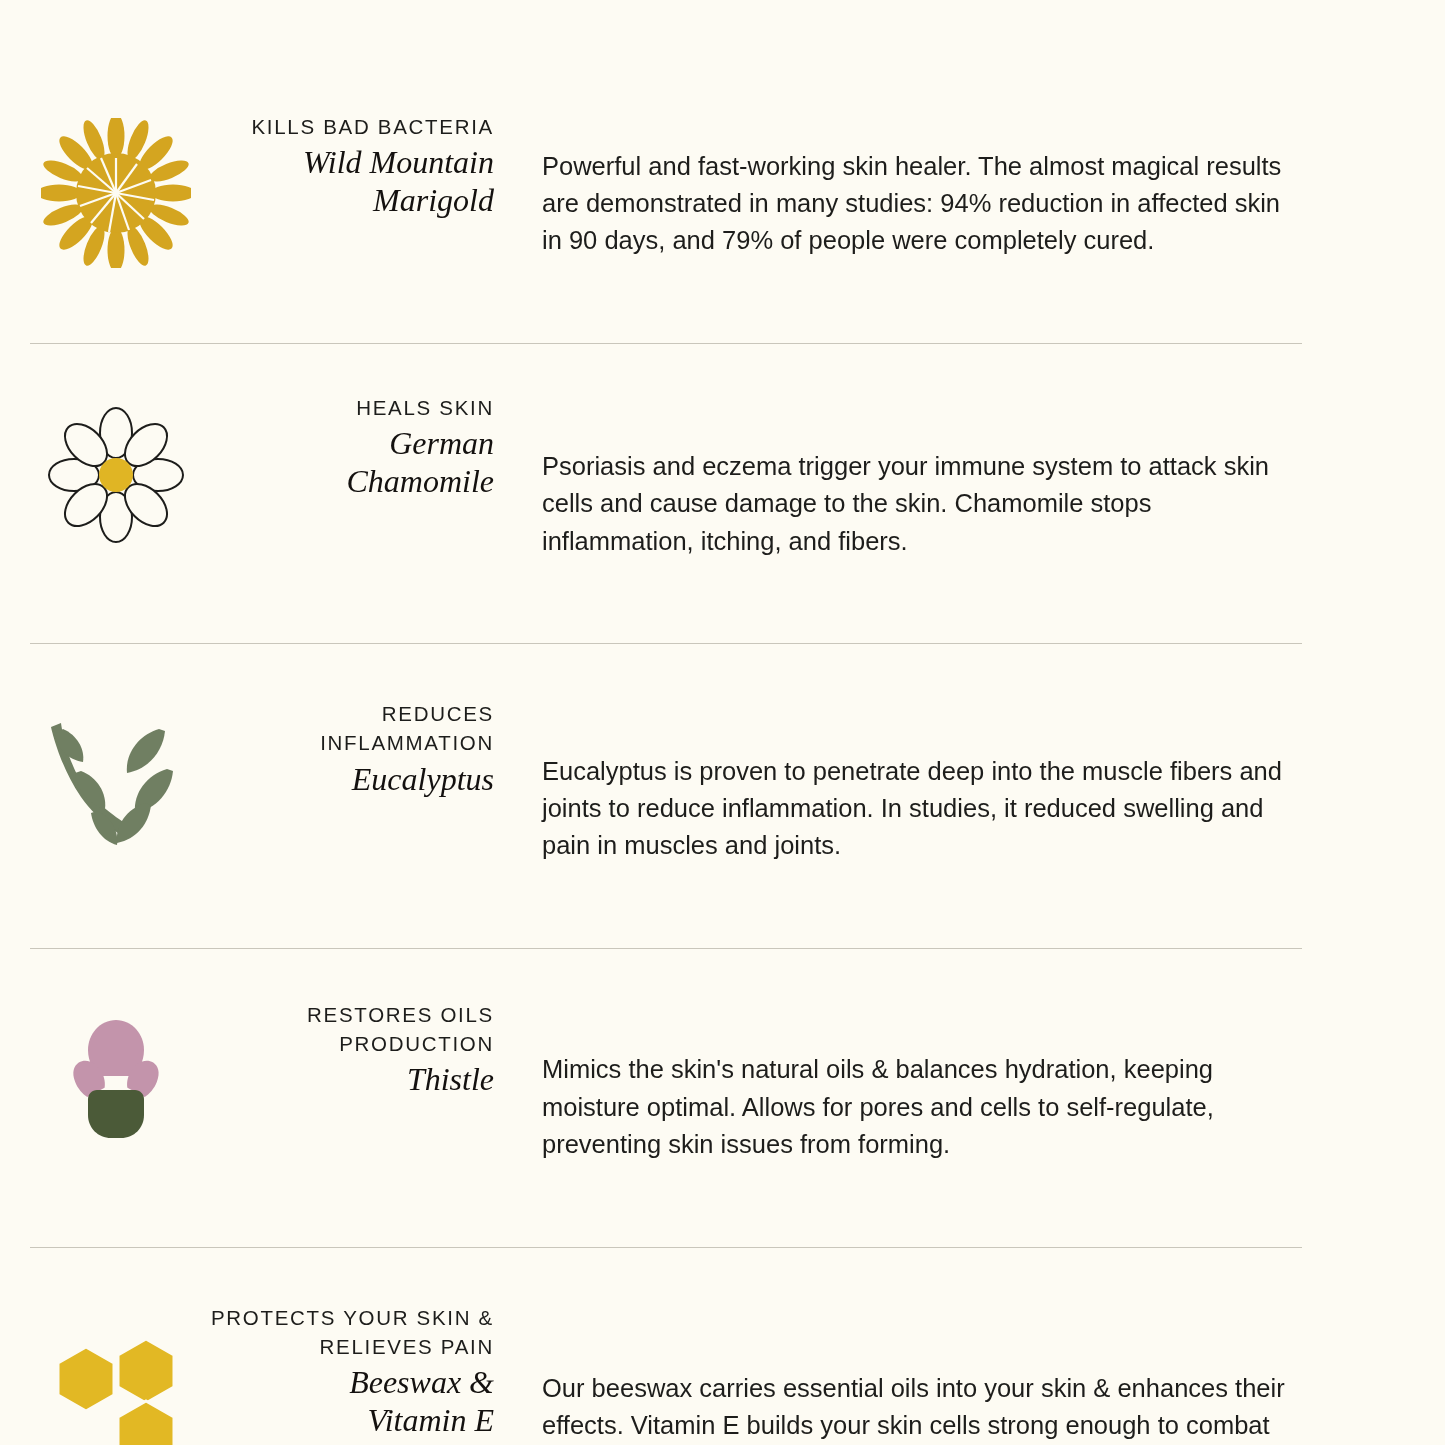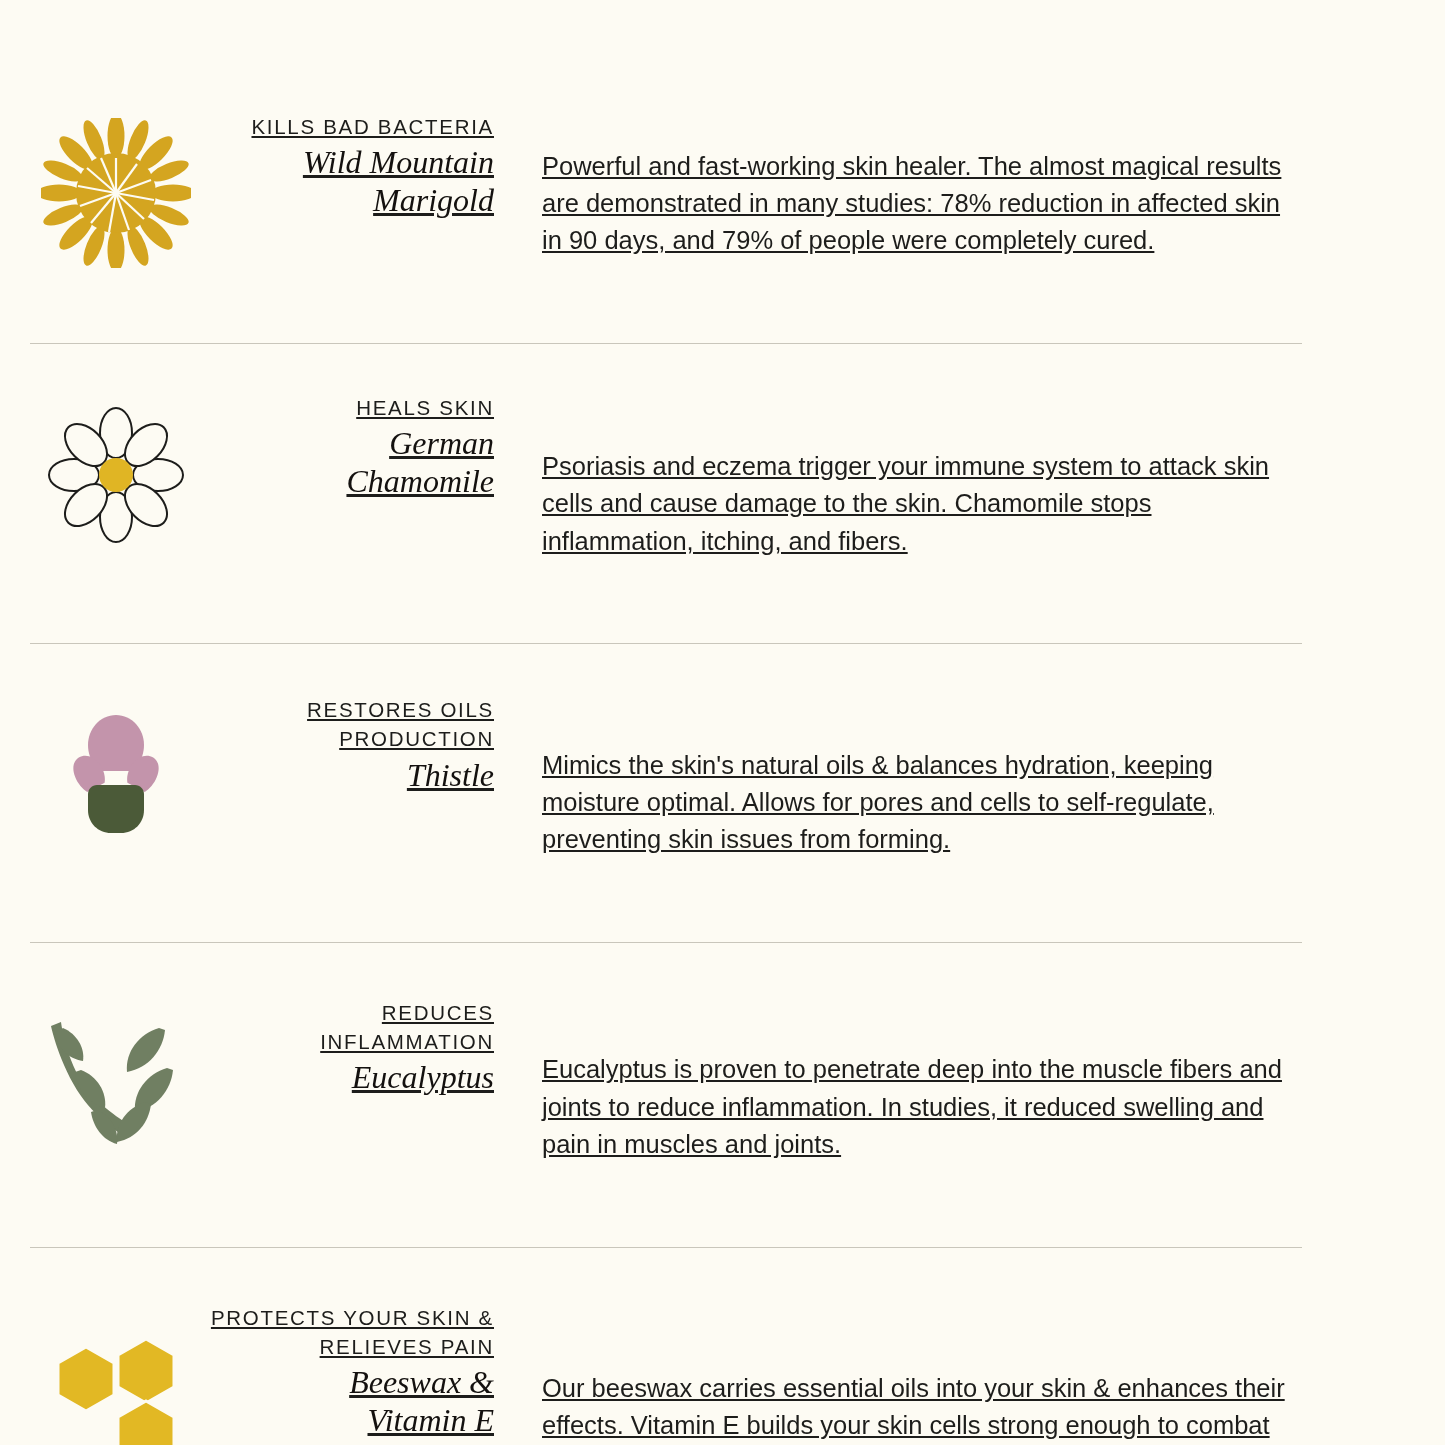--- a/index.html
+++ b/index.html
@@ -14,21 +14,20 @@
     color: #1d1d1b;
     overflow: hidden;
   }
   .sheet {
     width: 1362px;
     height: 1445px;
     box-sizing: border-box;
     padding: 112px 60px 0 30px;
     display: flex;
     flex-direction: column;
-    text-decoration: underline;
   }
   .row {
     display: flex;
     align-items: flex-start;
     position: relative;
   }
   .row + .row .divider {
     display: block;
   }
   .divider {
@@ -149,21 +148,21 @@
           </g>
         </svg>
       </span>
     </div>
     <div class="label-cell">
       <div class="eyebrow">KILLS BAD BACTERIA</div>
       <div class="name">Wild Mountain
 Marigold</div>
     </div>
     <div class="desc-cell">
-      <p class="desc">Powerful and fast-working skin healer. The almost magical results are demonstrated in many studies: 78% reduction in affected skin in 90 days, and 79% of people were completely cured.</p>
+      <p class="desc">Powerful and fast-working skin healer. The almost magical results are demonstrated in many studies: 94% reduction in affected skin in 90 days, and 79% of people were completely cured.</p>
     </div>
   </div>
 
   <div class="row r1">
     <div class="divider"></div>
     <div class="icon-cell">
       <span>
         <svg width="140" height="140" viewBox="0 0 140 140" aria-hidden="true">
           <g fill="#fdfbf3" stroke="#1d1d1b" stroke-width="2">
             <ellipse cx="70" cy="28" rx="16" ry="25"></ellipse>
@@ -182,20 +181,50 @@
     <div class="label-cell">
       <div class="eyebrow">HEALS SKIN</div>
       <div class="name">German
 Chamomile</div>
     </div>
     <div class="desc-cell">
       <p class="desc">Psoriasis and eczema trigger your immune system to attack skin cells and cause damage to the skin. Chamomile stops inflammation, itching, and fibers.</p>
     </div>
   </div>
 
+  <div class="row r3">
+    <div class="divider"></div>
+    <div class="icon-cell">
+      <span>
+        <svg width="150" height="140" viewBox="0 0 150 140" aria-hidden="true">
+          <g fill="#707f62">
+
+            <path d="M20 10c0 0 6 46 30 72 18 20 44 34 44 34l-8 10S58 110 40 84C18 52 10 14 10 14z"></path>
+
+            <path d="M26 16c14 6 22 20 20 33-15-2-26-14-28-28z" transform="translate(-4 0)"></path>
+
+            <path d="M118 16c-20 6-34 24-32 44 22-4 36-22 38-42z"></path>
+            <path d="M126 56c-20 6-34 24-32 44 22-4 36-22 38-42z"></path>
+            <path d="M110 96c-18 6-30 22-28 40 20-4 32-20 34-38z" transform="translate(-6 -6)"></path>
+
+            <path d="M40 58c16 6 26 22 24 38-17-4-28-20-30-36z"></path>
+            <path d="M56 98c14 6 22 20 20 34-15-4-24-18-26-32z"></path>
+          </g>
+        </svg>
+      </span>
+    </div>
+    <div class="label-cell">
+      <div class="eyebrow">REDUCES INFLAMMATION</div>
+      <div class="name">Eucalyptus</div>
+    </div>
+    <div class="desc-cell">
+      <p class="desc">Eucalyptus is proven to penetrate deep into the muscle fibers and joints to reduce inflammation. In studies, it reduced swelling and pain in muscles and joints.</p>
+    </div>
+  </div>
+
   <div class="row r2">
     <div class="divider"></div>
     <div class="icon-cell">
       <span>
         <svg width="140" height="140" viewBox="0 0 140 140" aria-hidden="true">
           <g fill="#c394ab">
             <path d="M70 10c16 0 28 14 28 30 0 12-6 21-12 26H54c-6-5-12-14-12-26 0-16 12-30 28-30z"></path>
             <path d="M34 52c8-4 17 1 22 11 3 6 3 12 2 16l-18 8c-4-3-9-9-11-16-3-10 0-16 5-19z" transform="rotate(-4 40 70)"></path>
             <path d="M106 52c-8-4-17 1-22 11-3 6-3 12-2 16l18 8c4-3 9-9 11-16 3-10 0-16-5-19z" transform="rotate(4 100 70)"></path>
           </g>
@@ -205,50 +234,20 @@
     </div>
     <div class="label-cell">
       <div class="eyebrow">RESTORES OILS PRODUCTION</div>
       <div class="name">Thistle</div>
     </div>
     <div class="desc-cell">
       <p class="desc">Mimics the skin's natural oils &amp; balances hydration, keeping moisture optimal. Allows for pores and cells to self-regulate, preventing skin issues from forming.</p>
     </div>
   </div>
 
-  <div class="row r3">
-    <div class="divider"></div>
-    <div class="icon-cell">
-      <span>
-        <svg width="150" height="140" viewBox="0 0 150 140" aria-hidden="true">
-          <g fill="#707f62">
-
-            <path d="M20 10c0 0 6 46 30 72 18 20 44 34 44 34l-8 10S58 110 40 84C18 52 10 14 10 14z"></path>
-
-            <path d="M26 16c14 6 22 20 20 33-15-2-26-14-28-28z" transform="translate(-4 0)"></path>
-
-            <path d="M118 16c-20 6-34 24-32 44 22-4 36-22 38-42z"></path>
-            <path d="M126 56c-20 6-34 24-32 44 22-4 36-22 38-42z"></path>
-            <path d="M110 96c-18 6-30 22-28 40 20-4 32-20 34-38z" transform="translate(-6 -6)"></path>
-
-            <path d="M40 58c16 6 26 22 24 38-17-4-28-20-30-36z"></path>
-            <path d="M56 98c14 6 22 20 20 34-15-4-24-18-26-32z"></path>
-          </g>
-        </svg>
-      </span>
-    </div>
-    <div class="label-cell">
-      <div class="eyebrow">REDUCES INFLAMMATION</div>
-      <div class="name">Eucalyptus</div>
-    </div>
-    <div class="desc-cell">
-      <p class="desc">Eucalyptus is proven to penetrate deep into the muscle fibers and joints to reduce inflammation. In studies, it reduced swelling and pain in muscles and joints.</p>
-    </div>
-  </div>
-
   <div class="row r4">
     <div class="divider"></div>
     <div class="icon-cell">
       <span>
         <svg width="140" height="140" viewBox="0 0 140 140" aria-hidden="true">
           <g fill="#e2b824" stroke="#fdfbf3" stroke-width="3">
             <polygon points="40,22 68,38 68,70 40,86 12,70 12,38"></polygon>
             <polygon points="100,14 128,30 128,62 100,78 72,62 72,30"></polygon>
             <polygon points="100,76 128,92 128,124 100,140 72,124 72,92"></polygon>
           </g>

